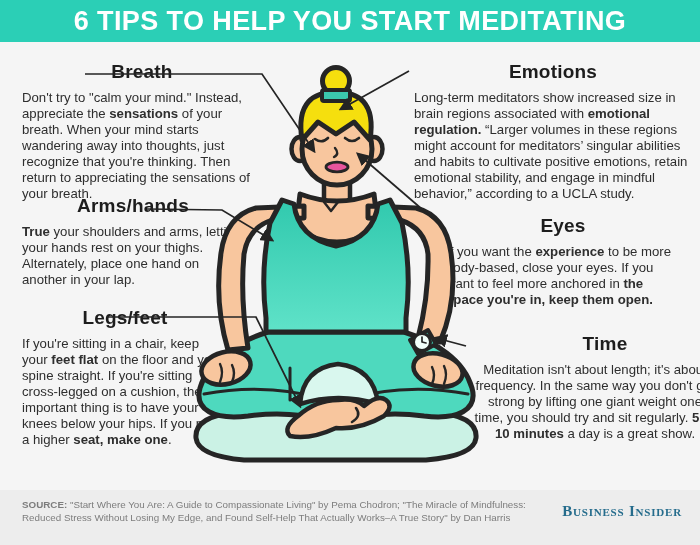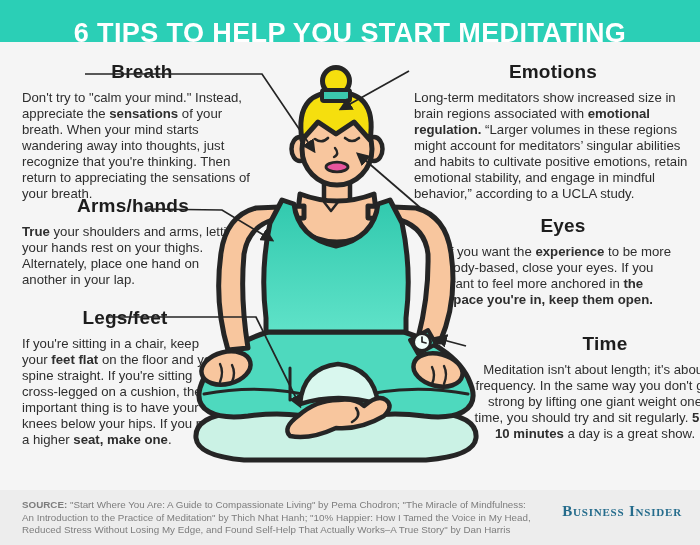--- a/index.html
+++ b/index.html
@@ -1,19 +1,19 @@
 <!DOCTYPE html>
 <html><head>
 <meta charset="utf-8">
 <style>
   html,body{margin:0;padding:0;background:#fff;}
   .canvas{position:relative;width:700px;height:545px;background:#F5F5F5;
           font-family:"Liberation Sans",sans-serif;overflow:hidden;}
   .titlebar{position:absolute;left:0;top:0;width:700px;height:42px;background:#2BCFB6;}
-  .titlebar h1{margin:12px;line-height:42px;text-align:center;color:#fff;font-size:27px;
+  .titlebar h1{margin:0;line-height:42px;text-align:center;color:#fff;font-size:27px;
                font-weight:bold;letter-spacing:.4px;}
   .note{position:absolute;}
   .note h2{margin:0 0 7px 0;font-size:19px;font-weight:bold;color:#1D1D1D;letter-spacing:.2px;text-align:center;}
   .note p{margin:0;font-size:13.2px;line-height:16px;color:#2E2E2E;}
   .b{font-weight:bold;}
   #sec-breath{left:22px;top:61px;width:240px;}
   #sec-emotions{left:414px;top:61px;width:278px;}
   #sec-arms{left:22px;top:195px;width:222px;}
   #sec-eyes{left:446px;top:215px;width:234px;}
   #sec-legs{left:22px;top:307px;width:206px;}
@@ -140,19 +140,18 @@
       <path d="M 147,209 L 222,210 L 272,240" marker-end="url(#ah)"></path>
       <path d="M 445,229 L 358,154" marker-end="url(#ah)"></path>
       <path d="M 107,317 L 256,317 L 300,406" marker-end="url(#ah)"></path>
       <path d="M 466,346 L 436,338" marker-end="url(#ah)"></path>
     </g>
   </svg>
 
   <div class="footer">
     <div class="source">
       <div><span class="b">SOURCE:</span><span> "Start Where You Are: A Guide to Compassionate Living" by Pema Chodron; "The Miracle of Mindfulness:</span></div>
-      <div><span>An Introduction to the Practice of Meditation" by Thich Nhat Hanh; "10% Happier: How I Tamed the Voice in My Head,</span></div>
       <div><span>Reduced Stress Without Losing My Edge, and Found Self-Help That Actually Works–A True Story" by Dan Harris</span></div>
     </div>
     <div class="brand">Business Insider</div>
   </div>
 
 </div>
 
 </body></html>

